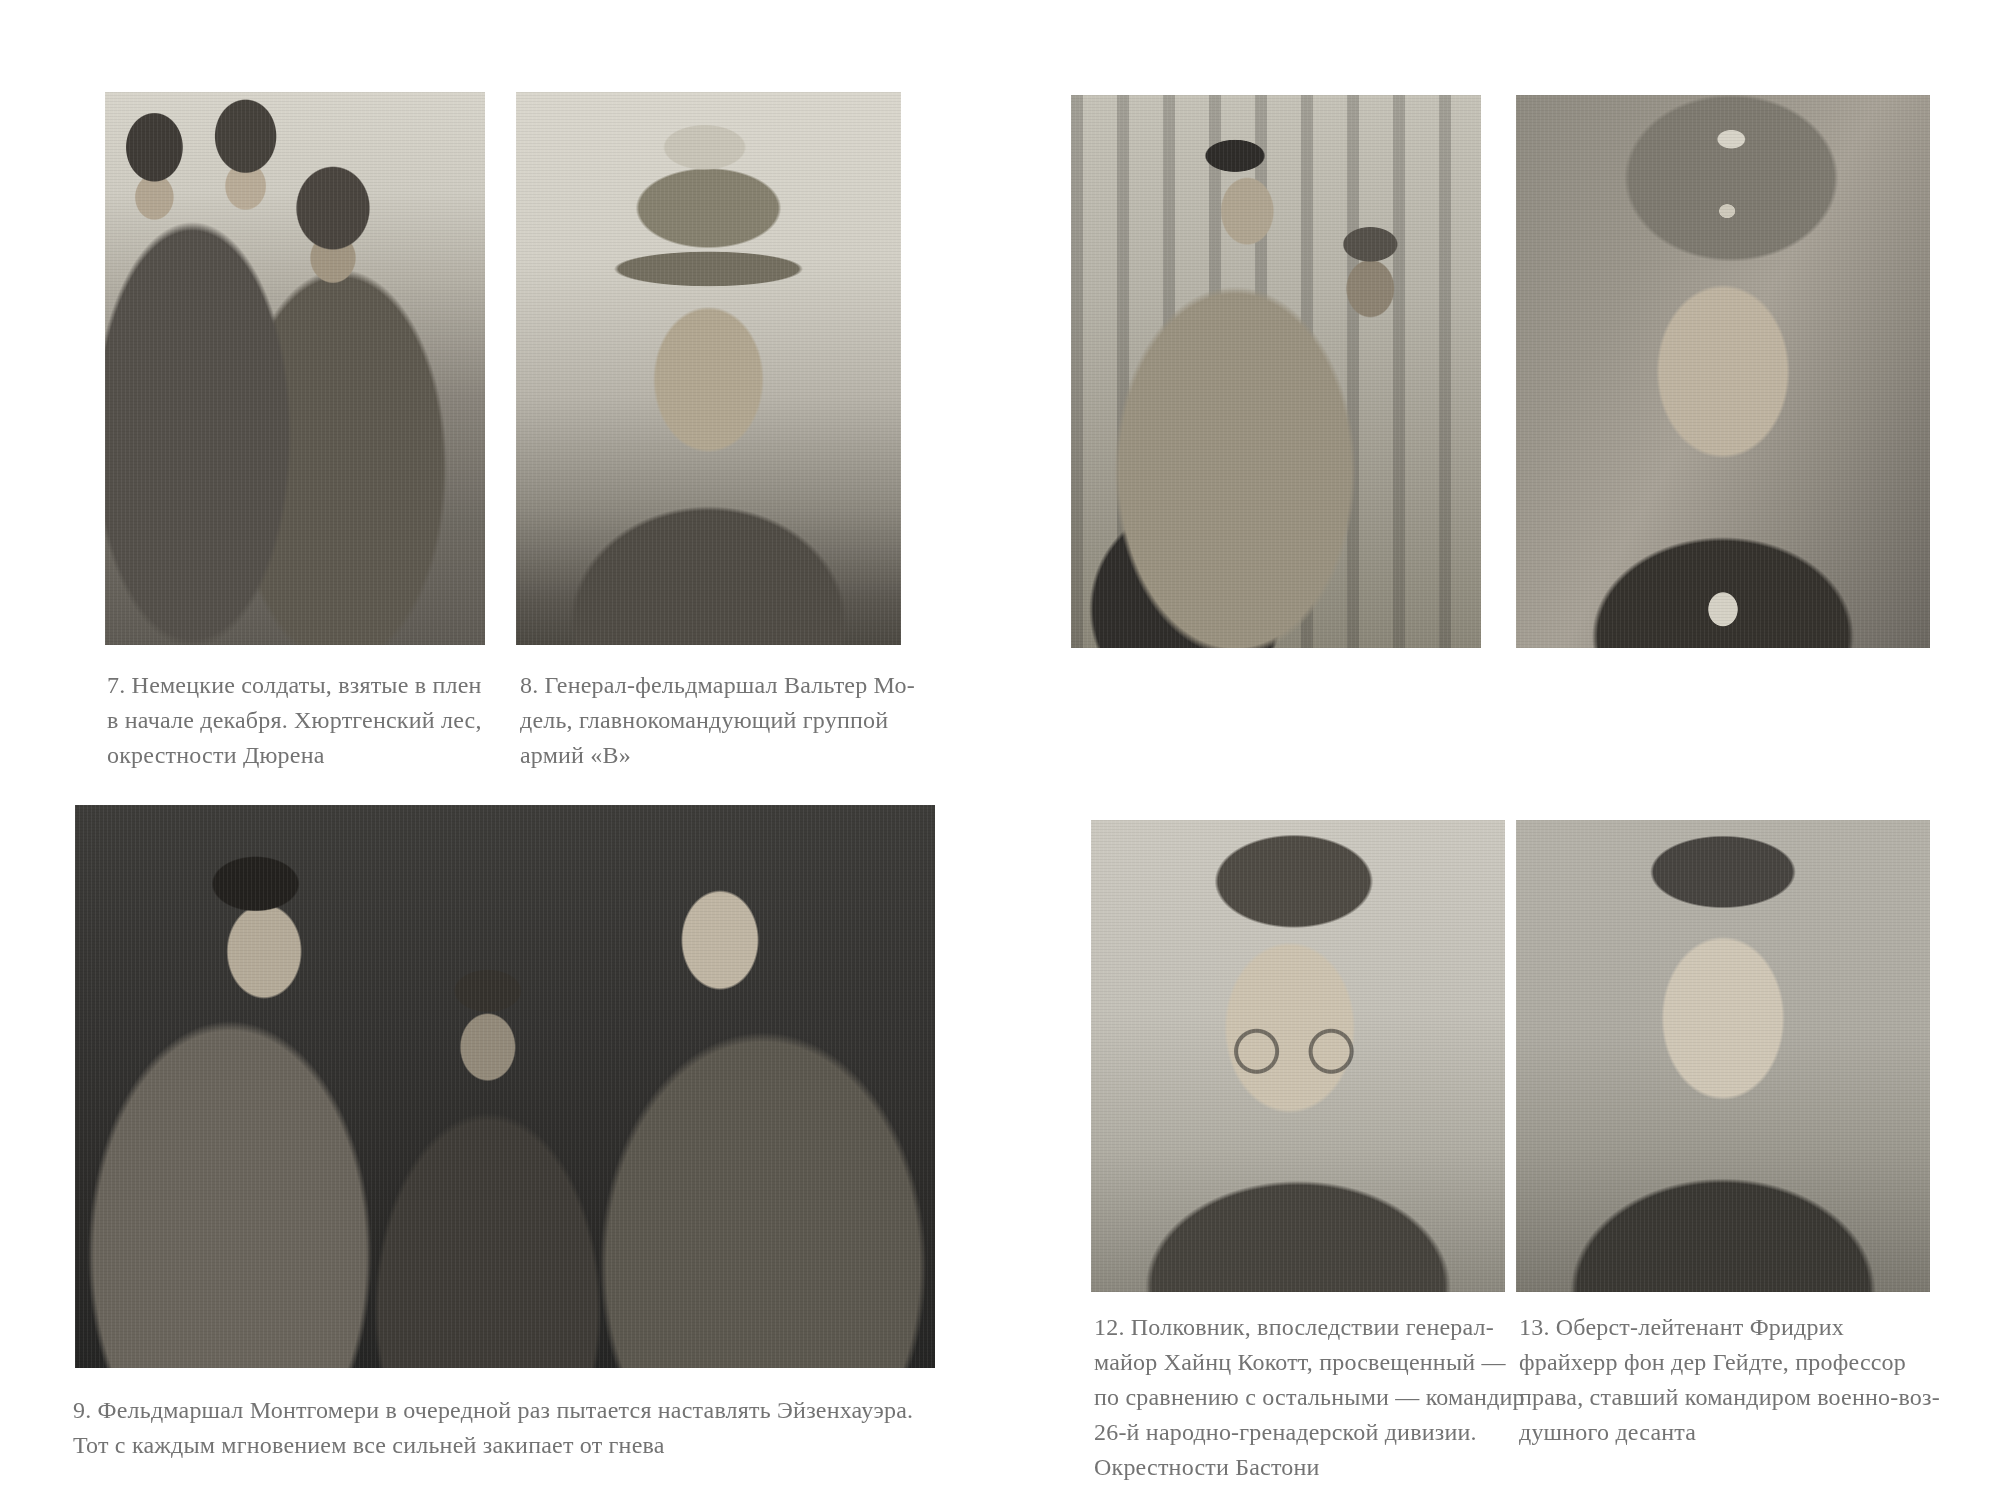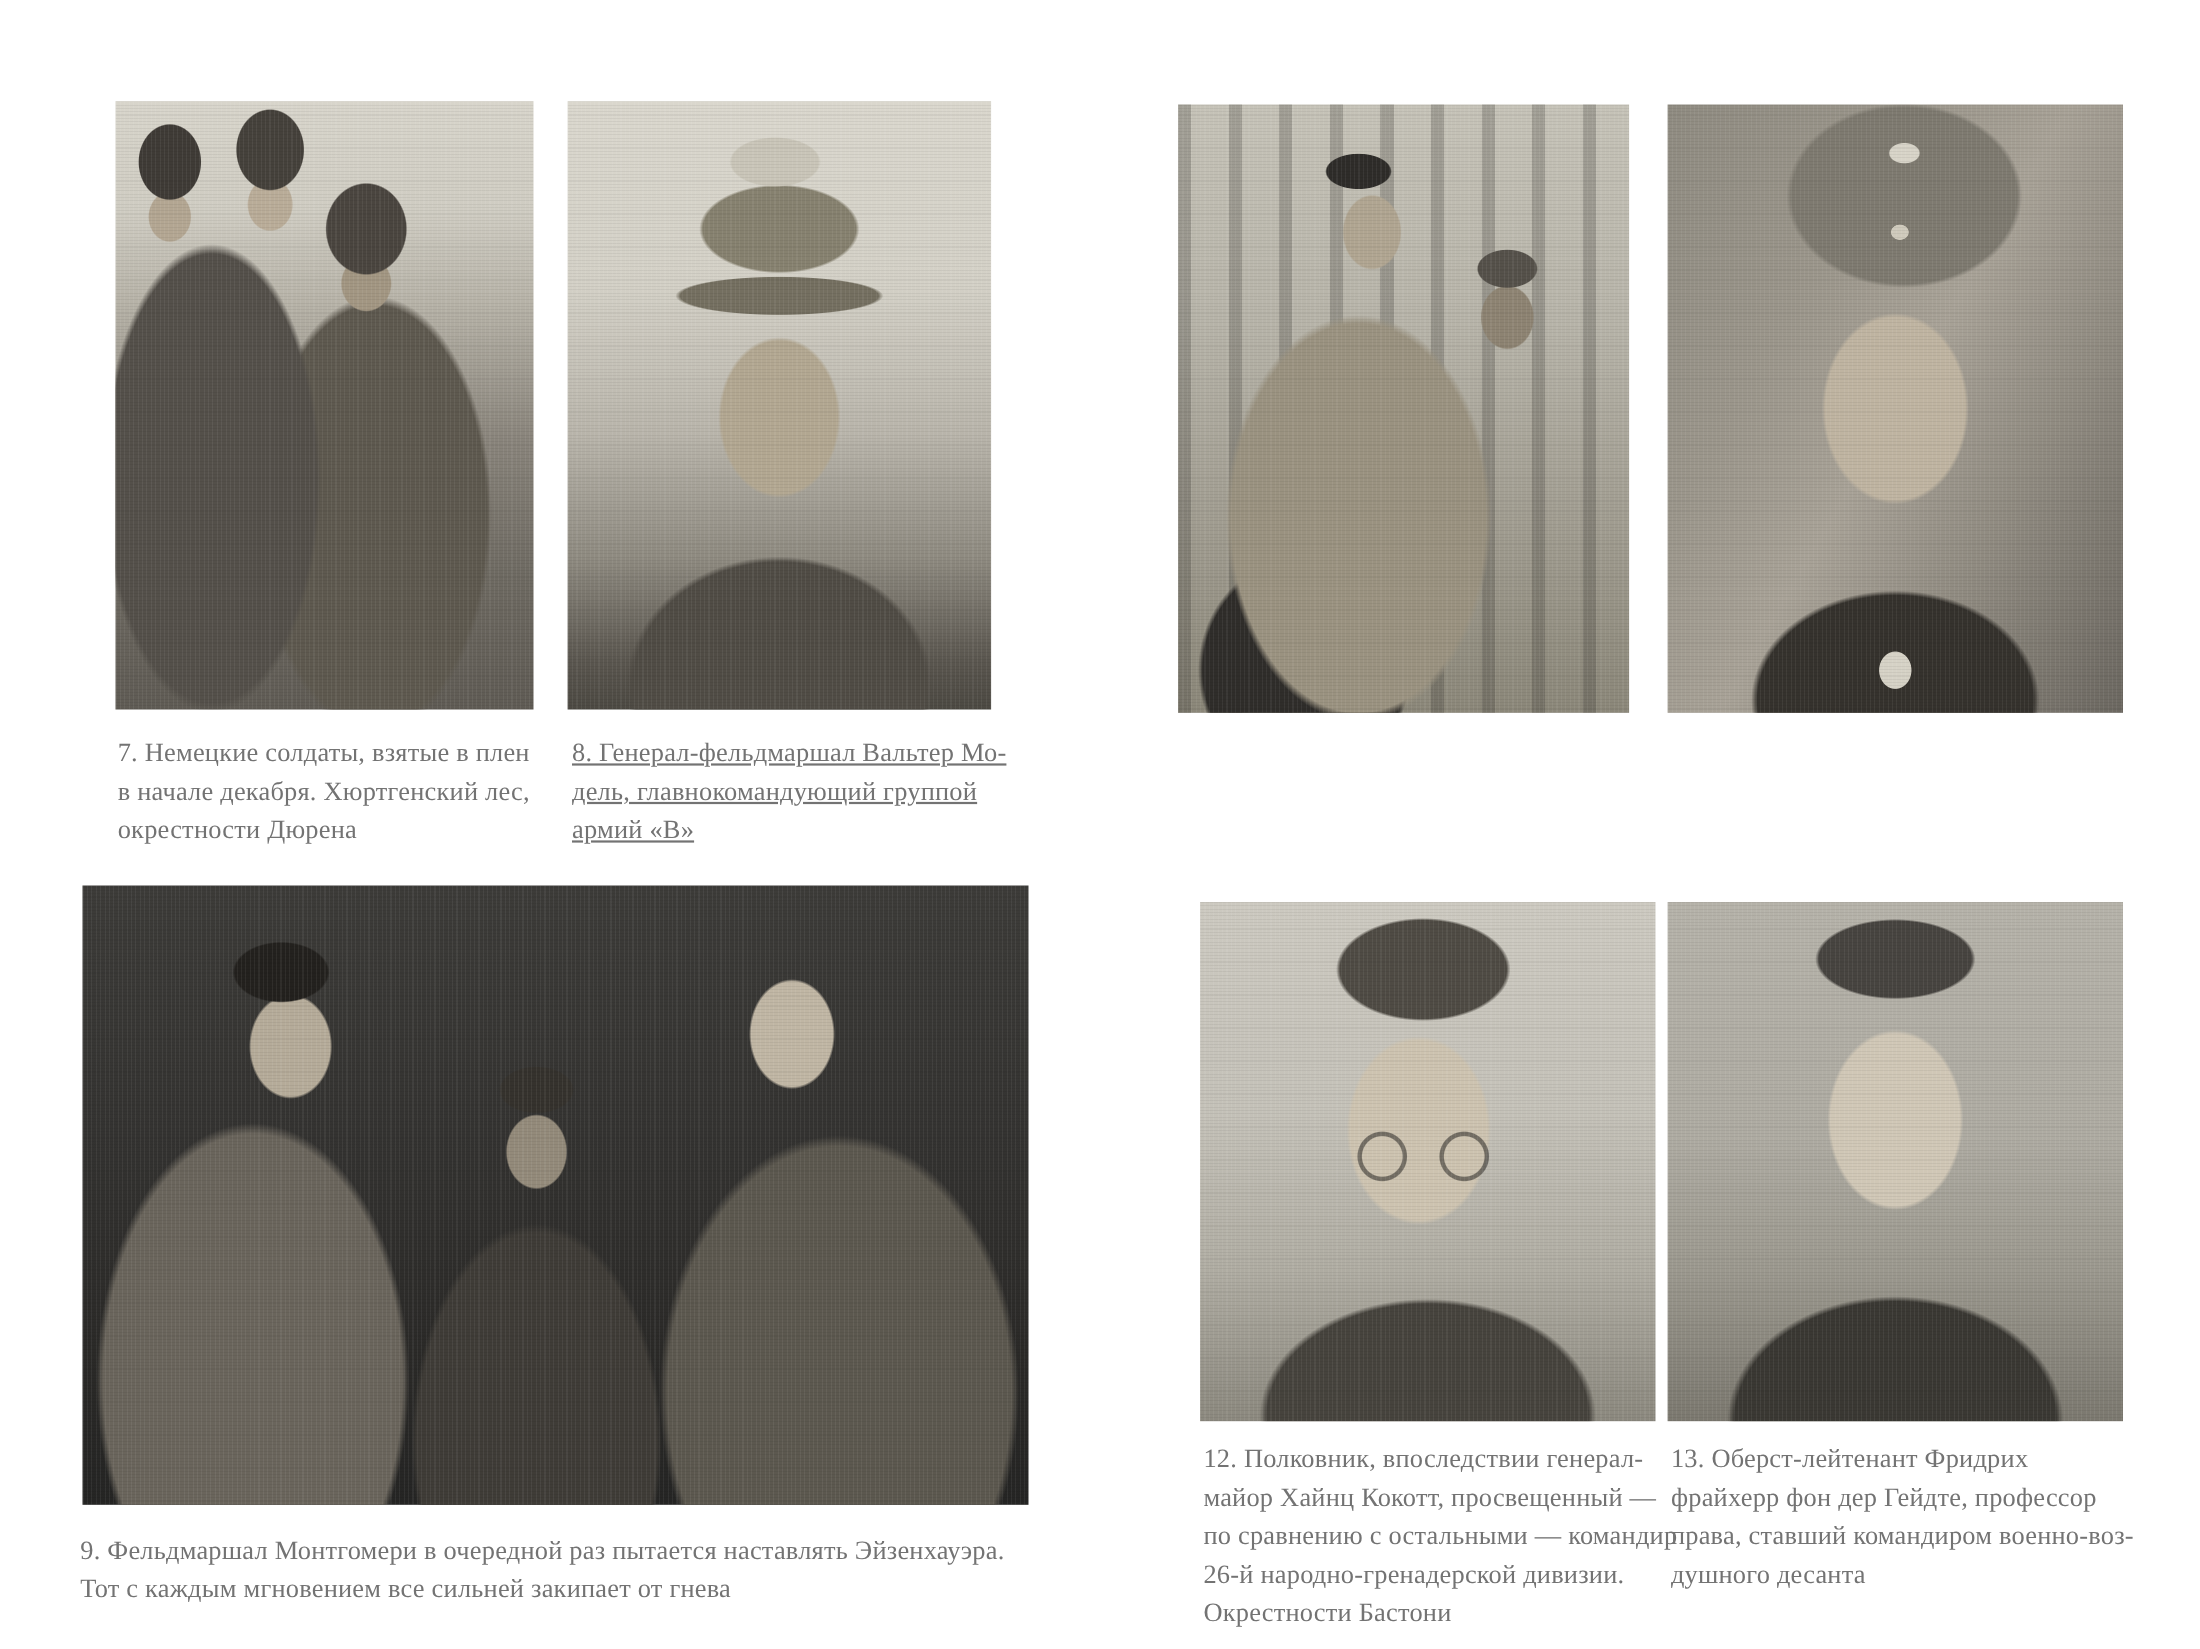--- a/index.html
+++ b/index.html
@@ -109,21 +109,21 @@
 
     <figure class="fig" style="left:105px;top:92px;">
       <div class="photo ph7" style="width:380px;height:553px;"></div>
       <figcaption class="caption" style="margin:23px 0 0 2px;">7. Немецкие солдаты, взятые в плен
 в начале декабря. Хюртгенский лес,
 окрестности Дюрена</figcaption>
     </figure>
 
     <figure class="fig" style="left:516px;top:92px;">
       <div class="photo ph8" style="width:385px;height:553px;"></div>
-      <figcaption class="caption" style="margin:23px 0 0 4px;text-decoration:underline;">8. Генерал-фельдмаршал Вальтер Мо-
+      <figcaption class="caption" style="margin:23px 0 0 4px;">8. Генерал-фельдмаршал Вальтер Мо-
 дель, главнокомандующий группой
 армий «В»</figcaption>
     </figure>
 
     <figure class="fig" style="left:75px;top:805px;">
       <div class="photo ph9" style="width:860px;height:563px;"></div>
       <figcaption class="caption" style="margin:25px 0 0 -2px;">9. Фельдмаршал Монтгомери в очередной раз пытается наставлять Эйзенхауэра.
 Тот с каждым мгновением все сильней закипает от гнева</figcaption>
     </figure>
 

